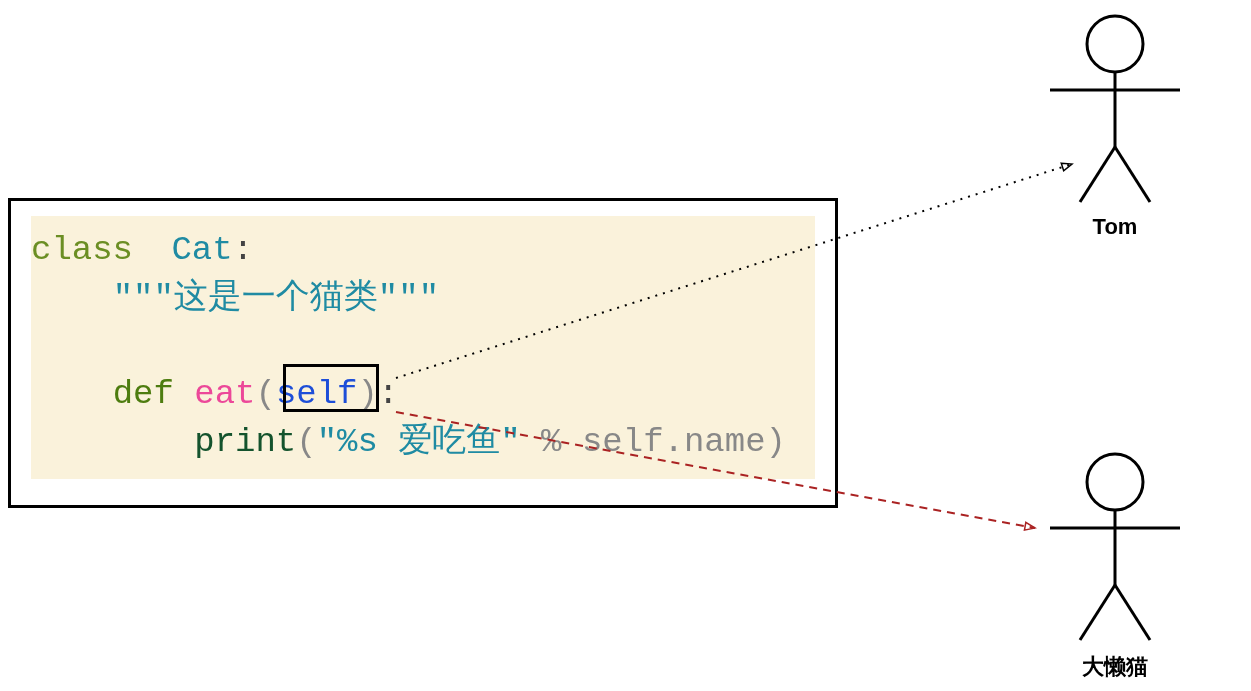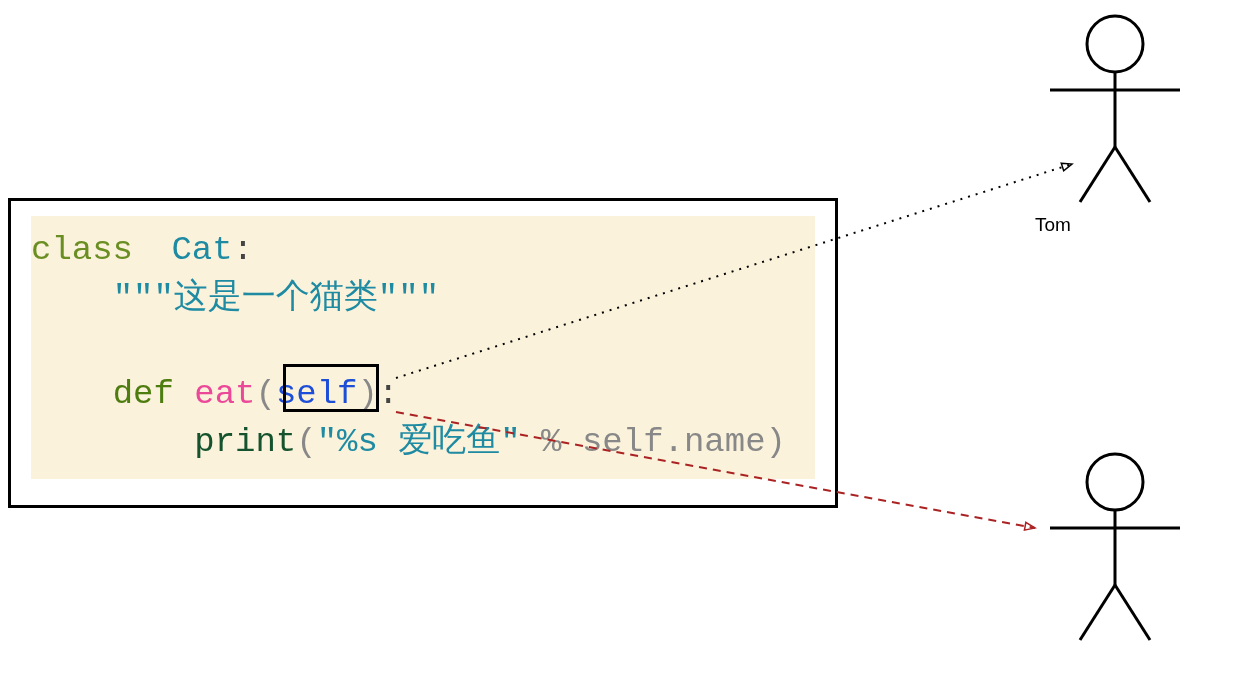--- a/index.html
+++ b/index.html
@@ -53,24 +53,24 @@
     left: 272px;
     top: 163px;
     width: 96px;
     height: 48px;
     pointer-events: none;
   }
   .stick-figure {
     position: absolute;
   }
   .figure-label {
-    text-align: left;
+    text-align: center;
     font-family: Arial, sans-serif;
-    font-weight: normal;
-    font-size: 19px;
+    font-weight: bold;
+    font-size: 22px;
     margin-top: 2px;
   }
   svg.arrows {
     position: absolute;
     left: 0; top: 0;
     width: 1251px;
     height: 691px;
     pointer-events: none;
   }
 </style>
@@ -99,20 +99,21 @@
 </div>
 
 <div class="stick-figure" style="left:1035px; top:450px; width:160px;">
   <svg width="160" height="195">
     <circle cx="80" cy="32" r="28" stroke="#000" stroke-width="3" fill="none"></circle>
     <line x1="80" y1="60" x2="80" y2="135" stroke="#000" stroke-width="3"></line>
     <line x1="15" y1="78" x2="145" y2="78" stroke="#000" stroke-width="3"></line>
     <line x1="80" y1="135" x2="45" y2="190" stroke="#000" stroke-width="3"></line>
     <line x1="80" y1="135" x2="115" y2="190" stroke="#000" stroke-width="3"></line>
   </svg>
+  <div class="figure-label">大懒猫</div>
 </div>
 
 <svg class="arrows">
   <defs>
     <marker id="arrow-black" markerWidth="14" markerHeight="14" refX="12" refY="6" orient="auto" markerUnits="userSpaceOnUse">
       <path d="M2,2 L12,6 L2,10 Z" fill="none" stroke="#000" stroke-width="1.5"></path>
     </marker>
     <marker id="arrow-red" markerWidth="14" markerHeight="14" refX="12" refY="6" orient="auto" markerUnits="userSpaceOnUse">
       <path d="M2,2 L12,6 L2,10 Z" fill="none" stroke="#aa2222" stroke-width="1.5"></path>
     </marker>

